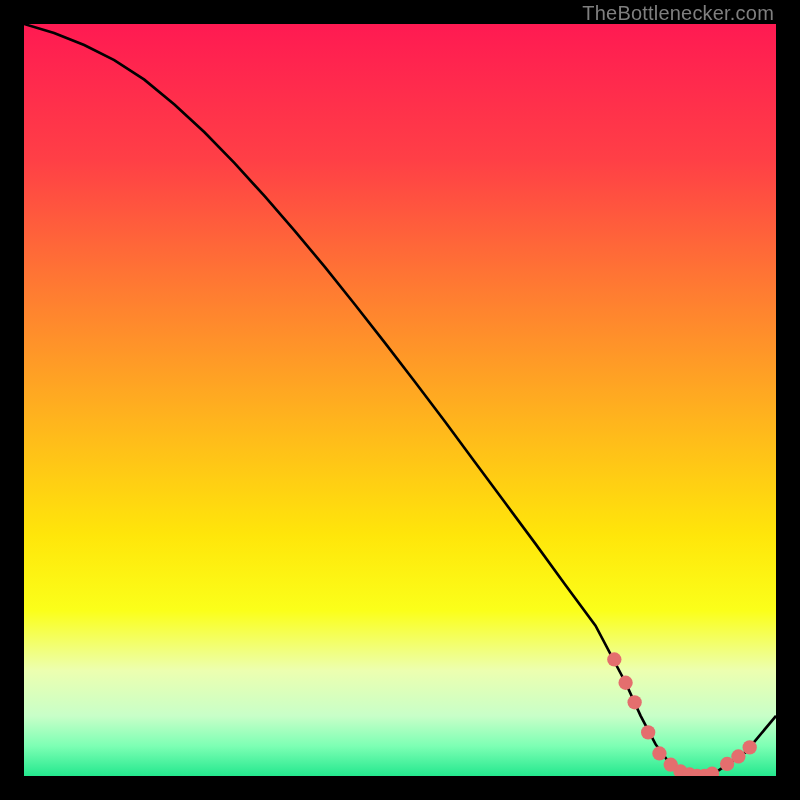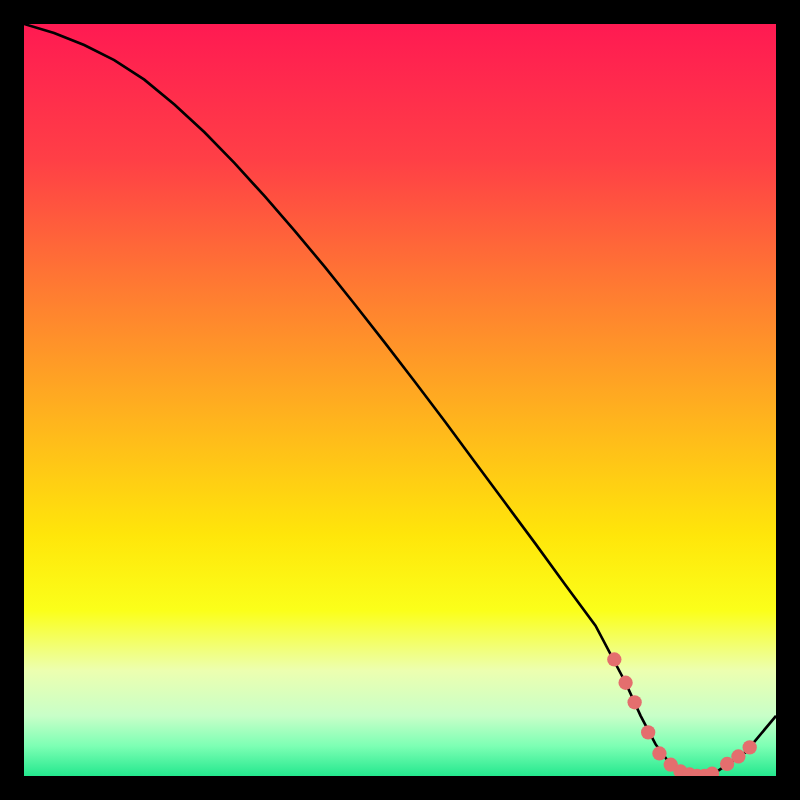--- a/index.html
+++ b/index.html
@@ -38,20 +38,21 @@
     color: #7f7f7f;
     font-size: 20px;
     letter-spacing: 0.2px;
     font-weight: 400;
   }
 </style>
 </head>
 <body>
 
 <div class="stage">
+  <div class="attribution">TheBottlenecker.com</div>
 
   <div class="plot">
     <svg class="grad" viewBox="0 0 100 100" preserveAspectRatio="none">
       <defs>
         <linearGradient id="bg" x1="0" y1="0" x2="0" y2="1">
             <stop offset="0%" stop-color="#ff1a52"></stop>
             <stop offset="18%" stop-color="#ff3f46"></stop>
             <stop offset="35%" stop-color="#ff7a32"></stop>
             <stop offset="52%" stop-color="#ffb21e"></stop>
             <stop offset="68%" stop-color="#ffe60a"></stop>

